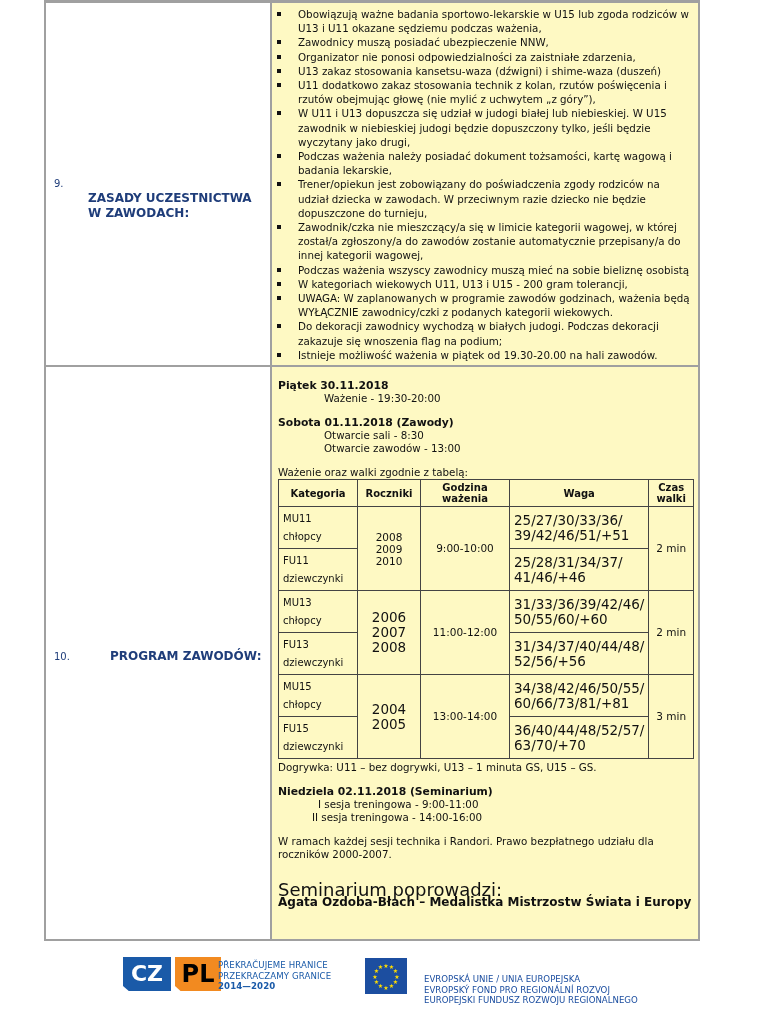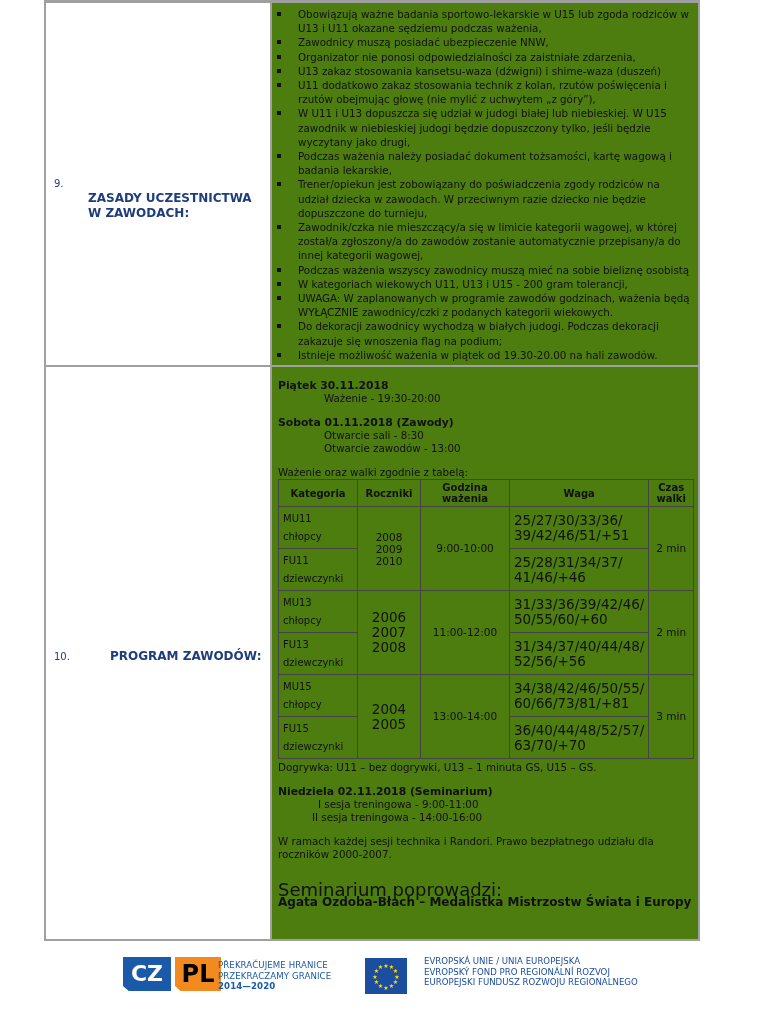--- a/index.html
+++ b/index.html
@@ -1,19 +1,19 @@
 <!DOCTYPE html>
 <html><head>
 <meta charset="utf-8">
 <style>
   html, body { margin:0; padding:0; background:#ffffff; }
   body { width:761px; height:1016px; position:relative; overflow:hidden;
          font-family:"DejaVu Sans", sans-serif; color:#111; }
   .cell-left { position:absolute; border:2px solid #a0a0a0; box-sizing:border-box; background:#fff; }
-  .cell-right { position:absolute; border:2px solid #a0a0a0; box-sizing:border-box; background:#4d7c0f; }
+  .cell-right { position:absolute; border:2px solid #a0a0a0; box-sizing:border-box; background:#fef9c3; }
   .sec-title { position:absolute; left:8px; font-size:12px; font-weight:bold; color:#1f3d7a; line-height:15px; }
   .sec-title .num { font-weight:normal; font-size:10px; color:#1f3d7a; display:inline-block; width:22px; }
   .sec-title .txt { display:inline-block; vertical-align:top;margin-left:34px; }
   ul.rules { list-style:none; margin:0; padding:4px 6px 0 0; font-size:10.3px; line-height:14.2px; }
   ul.rules li { position:relative; padding-left:26px; }
   ul.rules li::before { content:""; position:absolute; left:5px; top:5px; width:4px; height:4px; background:#111; }
   .prog { position:absolute; left:6px; top:12px; right:6px; font-size:10.3px; line-height:13px; }
   .prog .h { font-weight:bold; font-size:10.8px; }
   .ind1 { padding-left:46px; }
   .ind2 { padding-left:40px; }
@@ -31,21 +31,21 @@
   td.czas { text-align:center; font-size:10.5px; }
   .semi { text-align:left; font-size:18px; margin-top:22px; }
   .semi-name { font-weight:bold; font-size:12px; }
   .footer { position:absolute; top:955px; left:0; width:761px; height:40px; }
   .czpl { position:absolute; left:123px; top:2px; width:96px; height:34px; }
   .czpl .cz { position:absolute; left:0; top:0; width:48px; height:34px; background:#1a5aa8; color:#fff; font-weight:bold; font-size:22px; line-height:34px; text-align:center; font-family:"DejaVu Sans", sans-serif; clip-path:polygon(0 0,100% 0,100% 100%,12% 100%,0 85%); }
   .czpl .pl { position:absolute; left:52px; top:0; width:46px; height:34px; background:#f28a20; color:#000000; font-weight:bold; font-size:24px; line-height:34px; text-align:center; clip-path:polygon(0 0,100% 0,100% 100%,12% 100%,0 85%); }
   .czpl-text { position:absolute; left:218px; top:5px; font-size:8.6px; line-height:10.5px; color:#1a5aa8; letter-spacing:0.1px; }
   .czpl-text .yr { color:#1a5aa8; font-weight:bold; }
   .euflag { position:absolute; left:365px; top:3px; width:42px; height:36px; background:#1c4ea0; }
-  .eu-text { position:absolute; left:424px; top:1px; font-size:8.6px; line-height:10.5px; color:#1c4ea0; }
+  .eu-text { position:absolute; left:424px; top:19px; font-size:8.6px; line-height:10.5px; color:#1c4ea0; }
 </style>
 </head>
 <body>
 
 <div>
   <div class="cell-left" style="left:44px; top:0; width:228px; height:367px; border-top-width:3px;">
     <div class="sec-title" style="top:173px;">
       <span class="num">9.</span><span class="txt"><span>ZASADY UCZESTNICTWA</span><br><span>W ZAWODACH:</span></span>
     </div>
   </div>

